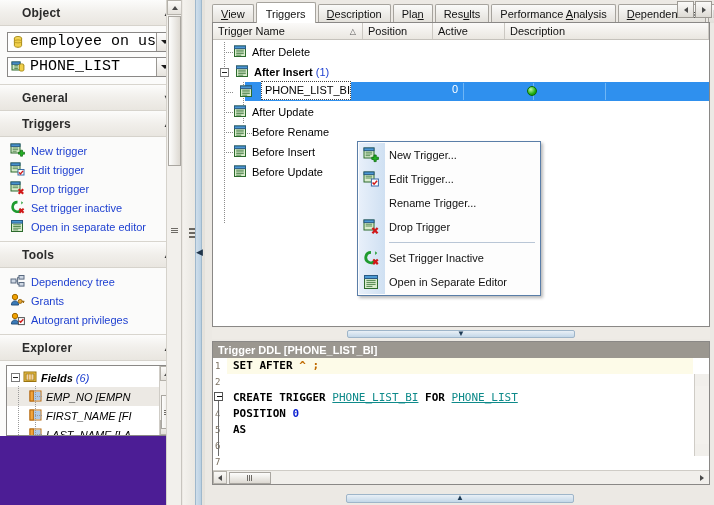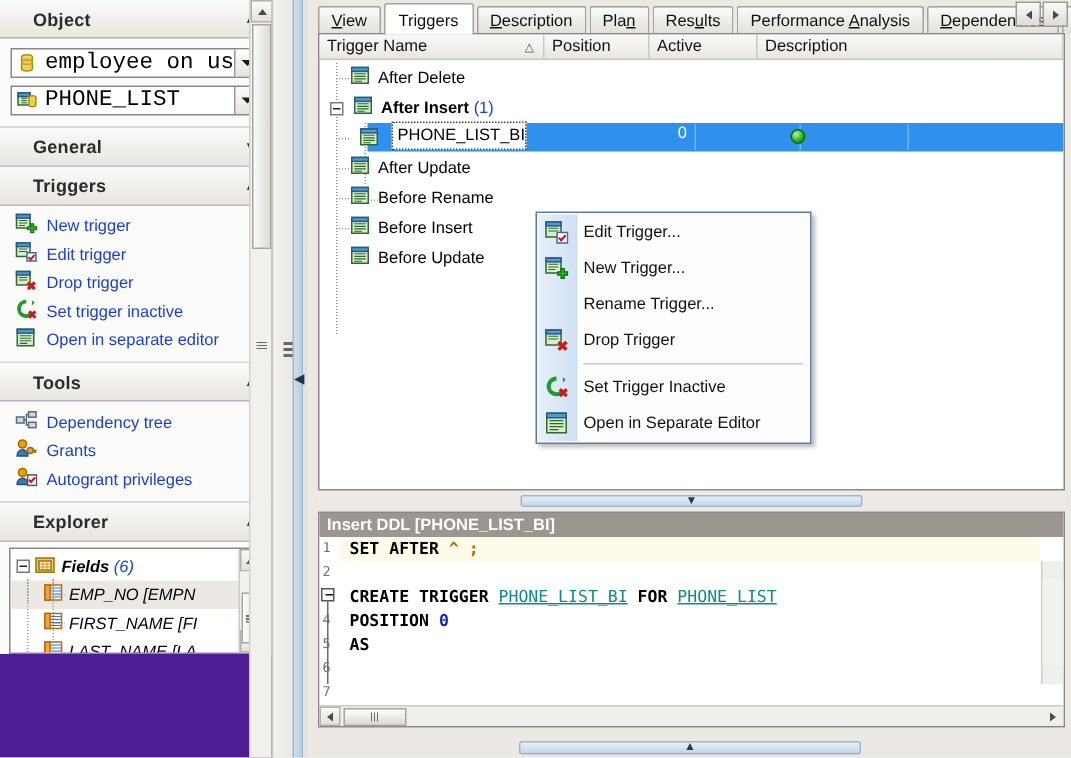--- a/index.html
+++ b/index.html
@@ -704,38 +704,38 @@
         </div>
 
         <div id="ctxmenu">
           <div id="ctxgutter"></div>
 
           <div class="mi">
             <span class="mico">
               <svg width="16" height="16" viewBox="0 0 16 16">
                   <rect x="1" y="1" width="10" height="10" fill="#d9eccd" stroke="#2c6b2c"></rect>
                   <rect x="1" y="1" width="10" height="2.6" fill="#4b9ad4" stroke="#2a5a84"></rect>
+                  <path d="M2.6 5.2h6.6M2.6 7h6.6M2.6 8.7h4.6" stroke="#2c6b2c" stroke-width=".75"></path>
+                  <path d="M11 8h2.2v2.2h2.2v2.2h-2.2v2.2H11v-2.2H8.8v-2.2H11z" fill="#23b223" stroke="#0d6b0d" stroke-width=".8"></path>
+                </svg>
+            </span>
+            <span>New Trigger...</span>
+          </div>
+
+          <div class="mi">
+            <span class="mico">
+              <svg width="16" height="16" viewBox="0 0 16 16">
+                  <rect x="1" y="1" width="10" height="10" fill="#d9eccd" stroke="#2c6b2c"></rect>
+                  <rect x="1" y="1" width="10" height="2.6" fill="#4b9ad4" stroke="#2a5a84"></rect>
                   <path d="M2.6 5.2h6.6M2.6 7h6.6" stroke="#2c6b2c" stroke-width=".75"></path>
                   <rect x="8.4" y="8" width="7" height="7" fill="#fff" stroke="#3a6ba8"></rect>
                   <path d="M9.6 11.4l1.5 1.8 3-3.4" stroke="#d01818" stroke-width="1.5" fill="none"></path>
                 </svg>
             </span>
             <span>Edit Trigger...</span>
-          </div>
-
-          <div class="mi">
-            <span class="mico">
-              <svg width="16" height="16" viewBox="0 0 16 16">
-                  <rect x="1" y="1" width="10" height="10" fill="#d9eccd" stroke="#2c6b2c"></rect>
-                  <rect x="1" y="1" width="10" height="2.6" fill="#4b9ad4" stroke="#2a5a84"></rect>
-                  <path d="M2.6 5.2h6.6M2.6 7h6.6M2.6 8.7h4.6" stroke="#2c6b2c" stroke-width=".75"></path>
-                  <path d="M11 8h2.2v2.2h2.2v2.2h-2.2v2.2H11v-2.2H8.8v-2.2H11z" fill="#23b223" stroke="#0d6b0d" stroke-width=".8"></path>
-                </svg>
-            </span>
-            <span>New Trigger...</span>
           </div>
 
           <div class="mi">
             <span>Rename Trigger...</span>
           </div>
 
           <div class="mi">
             <span class="mico">
               <svg width="16" height="16" viewBox="0 0 16 16">
                   <rect x="1" y="1" width="10" height="10" fill="#d9eccd" stroke="#2c6b2c"></rect>
@@ -772,21 +772,21 @@
           </div>
         </div>
       </div>
     </div>
 
     <div class="hsplit" style="top:328px">
       <div class="pill">▼</div>
     </div>
 
     <div id="ddlpanel">
-      <div id="ddlcap">Insert DDL [PHONE_LIST_BI]</div>
+      <div id="ddlcap">Trigger DDL [PHONE_LIST_BI]</div>
       <div id="ddlbody">
         <div id="gutter">
           <div class="gn">1</div>
           <div class="gn">2</div>
           <div class="gn"></div>
           <div class="gn">4</div>
           <div class="gn">5</div>
           <div class="gn">6</div>
           <div class="gn">7</div>
         </div>

